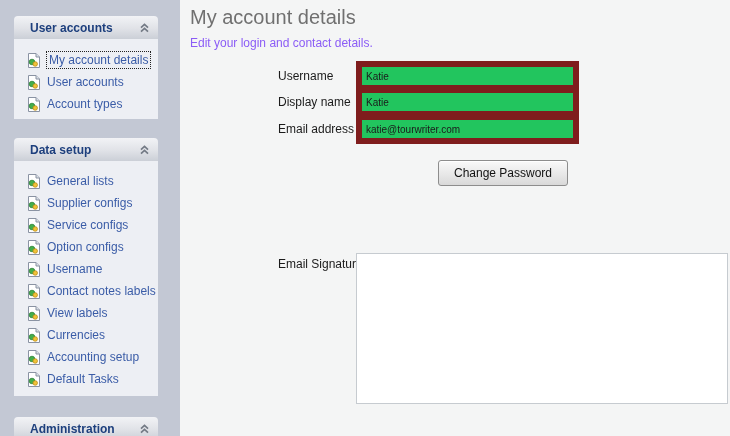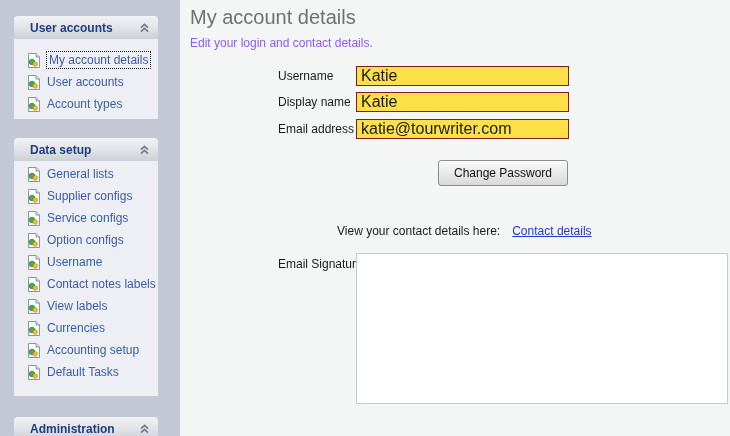--- a/index.html
+++ b/index.html
@@ -15,36 +15,36 @@
     height:23px;display:flex;align-items:center;
     background:linear-gradient(180deg,#f2f3f6 0%,#e0e2e7 55%,#cbcfd7 100%);
     border-top-left-radius:4px;border-top-right-radius:4px;
     padding:0 8px 0 16px;box-sizing:border-box;
     font-size:12px;font-weight:700;color:#1d3f7d;
   }
   .panel-header .hdr-label{flex:1 1 auto;white-space:nowrap;}
   .chevron{display:flex;align-items:center;}
   .panel-body{background:#edeff4;box-sizing:border-box;}
   .p1 .panel-body{height:80px;padding-top:10px;}
-  .p2 .panel-body{height:235px;padding-top:2px;}
+  .p2 .panel-body{height:235px;padding-top:9px;}
   .item{
     height:22px;display:flex;align-items:center;gap:7px;
     padding-left:13px;font-size:12px;color:#3a5ca7;cursor:pointer;white-space:nowrap;
   }
   .item .doc-icon{display:flex;align-items:center;}
   .item.selected .label{outline:1px dotted #222;padding:1px 2px;}
   
   .main{position:absolute;left:180px;top:0;width:550px;height:436px;background:#f4f5f5;}
   .page-title{position:absolute;left:10px;top:6px;font-size:20px;color:#707070;}
   .page-subtitle{position:absolute;left:10px;top:36px;font-size:12px;color:#8b5cf6;}
   .frow{position:absolute;left:98px;height:20px;display:flex;align-items:center;}
   .frow label{width:78px;font-size:12px;color:#1b1b1b;}
   .frow input{
-    width:203px;height:16px;font-size:16px;padding:1px 4px;
-    border:1px solid #7f1d1d;background:#fde047;color:#1b1b1b;
+    width:203px;height:16px;font-size:10px;padding:1px 4px;
+    border:6px solid #7f1d1d;background:#22c55e;color:#1b1b1b;
     font-family:"Liberation Sans","DejaVu Sans",sans-serif;
   }
   .r0{top:66px;} .r1{top:92px;} .r2{top:119px;align-items:center;}
   .btn{
     position:absolute;left:258px;width:130px;height:26px;
     font-size:12px;color:#111;text-align:center;line-height:17px;
     background:linear-gradient(180deg,#f9f9f9,#e6e6e6 60%,#d9d9d9);
     border:1px solid #8d8d8d;border-radius:3px;box-shadow:inset 0 1px 0 #fff;
     font-family:"Liberation Sans","DejaVu Sans",sans-serif;cursor:pointer;padding:0;
   }
@@ -260,20 +260,16 @@
     <label>Display name</label>
     <input type="text" value="Katie" style="">
   </div>
   <div class="frow r2">
     <label>Email address</label>
     <input type="text" value="katie@tourwriter.com" style="">
   </div>
 
   <button class="btn b0">Change Password</button>
 
-  <div class="contact-row">
-    <span>View your contact details here:</span>
-    <a>Contact details</a>
-  </div>
 
   <div class="sig-label">Email Signature</div>
   <textarea class="sig-area" style=""></textarea>
 </div>
 
 </body></html>

